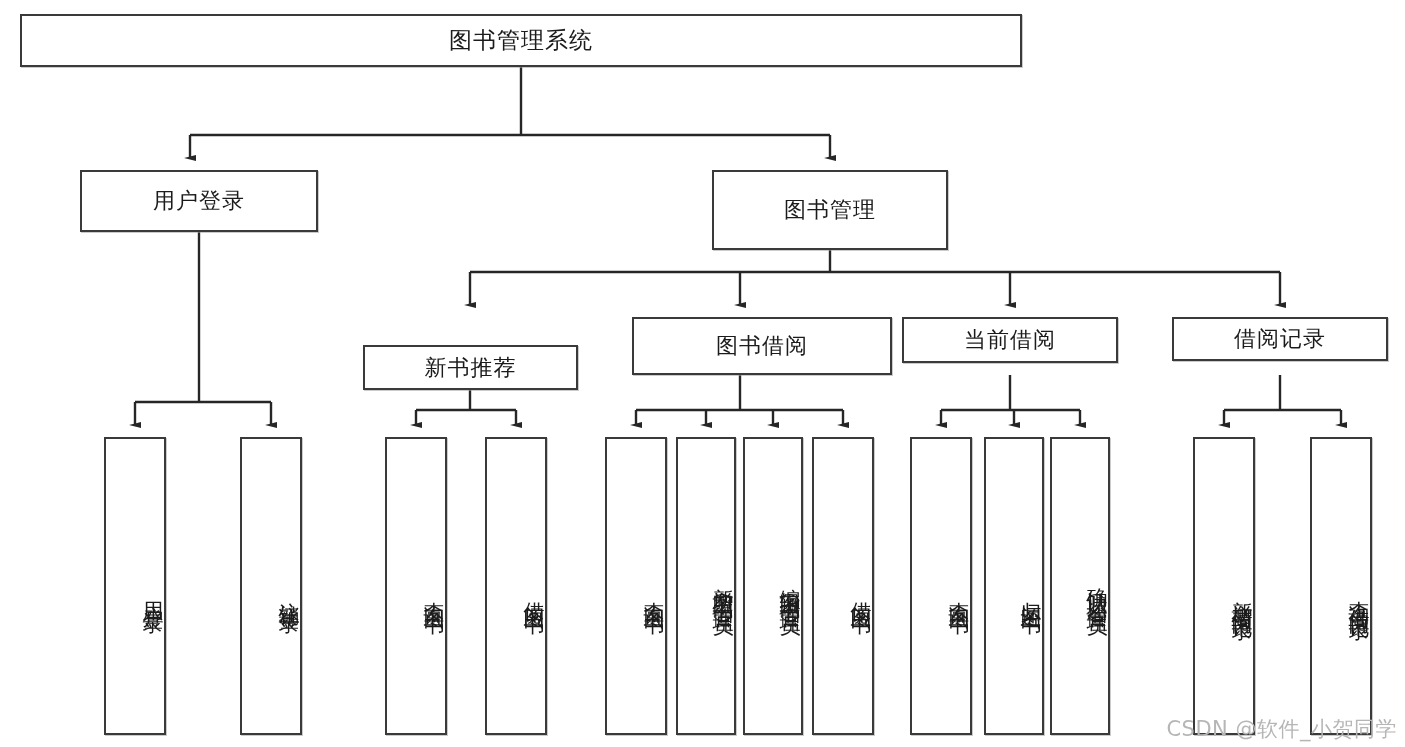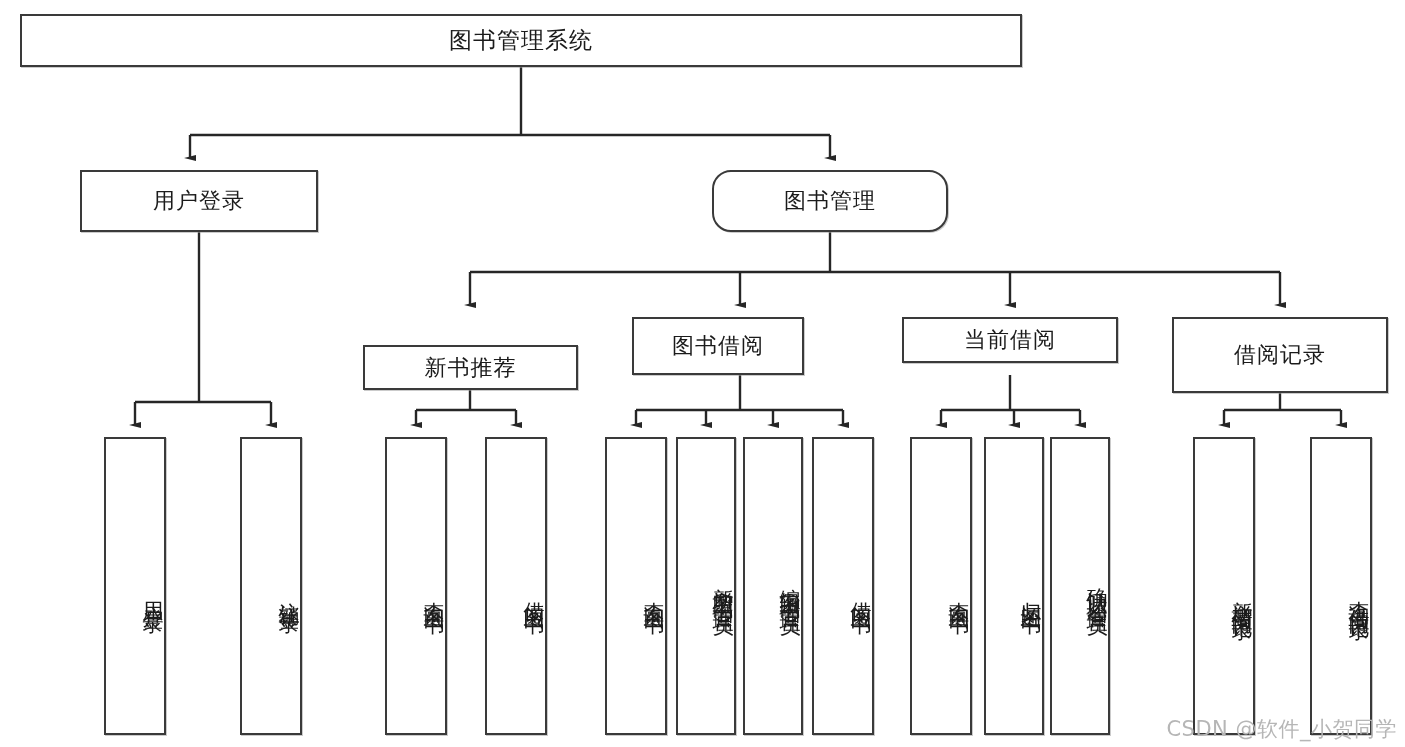--- a/index.html
+++ b/index.html
@@ -131,34 +131,34 @@
     </g>
   </svg>
 
   <div class="node horizontal root" style="left:20px; top:14px; width:1002px; height:53px;">
     <span>图书管理系统</span>
   </div>
 
   <div class="node horizontal" style="left:80px; top:170px; width:238px; height:62px;">
     <span>用户登录</span>
   </div>
-  <div class="node horizontal" style="left:712px; top:170px; width:236px; height:62px;border-radius:19px;">
+  <div class="node horizontal" style="left:712px; top:170px; width:236px; height:80px;">
     <span>图书管理</span>
   </div>
 
   <div class="node horizontal" style="left:363px; top:317px; width:215px; height:45px;margin-top:28px;">
     <span>新书推荐</span>
   </div>
-  <div class="node horizontal" style="left:632px; top:317px; width:172px; height:58px;">
+  <div class="node horizontal" style="left:632px; top:317px; width:260px; height:58px;">
     <span>图书借阅</span>
   </div>
   <div class="node horizontal" style="left:902px; top:317px; width:216px; height:46px;">
     <span>当前借阅</span>
   </div>
-  <div class="node horizontal" style="left:1172px; top:317px; width:216px; height:76px;">
+  <div class="node horizontal" style="left:1172px; top:317px; width:216px; height:44px;">
     <span>借阅记录</span>
   </div>
 
   <div class="node vertical" style="left:104px; top:437px; width:62px; height:298px;">
     <span class="vtext">用户登录</span>
   </div>
   <div class="node vertical" style="left:240px; top:437px; width:62px; height:298px;">
     <span class="vtext">注销登录</span>
   </div>
 

